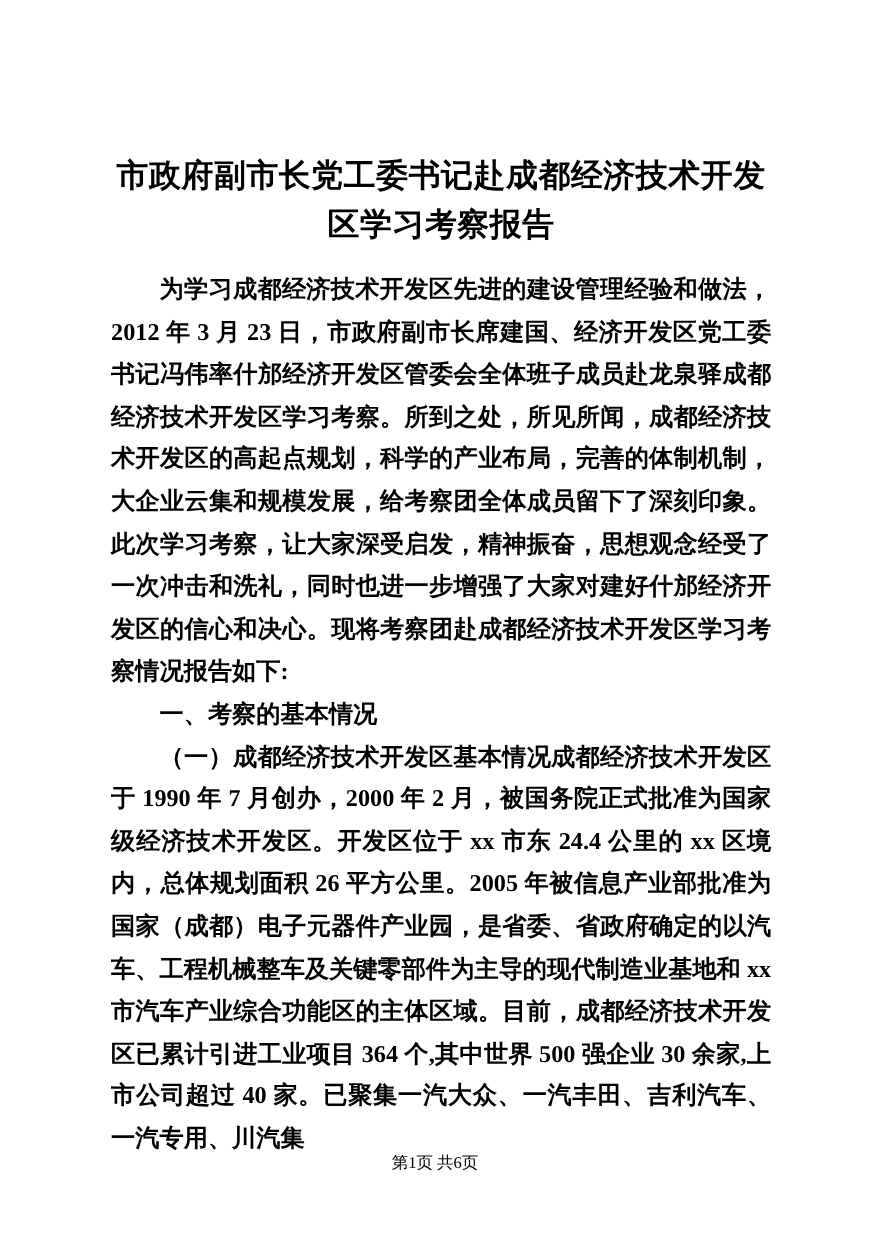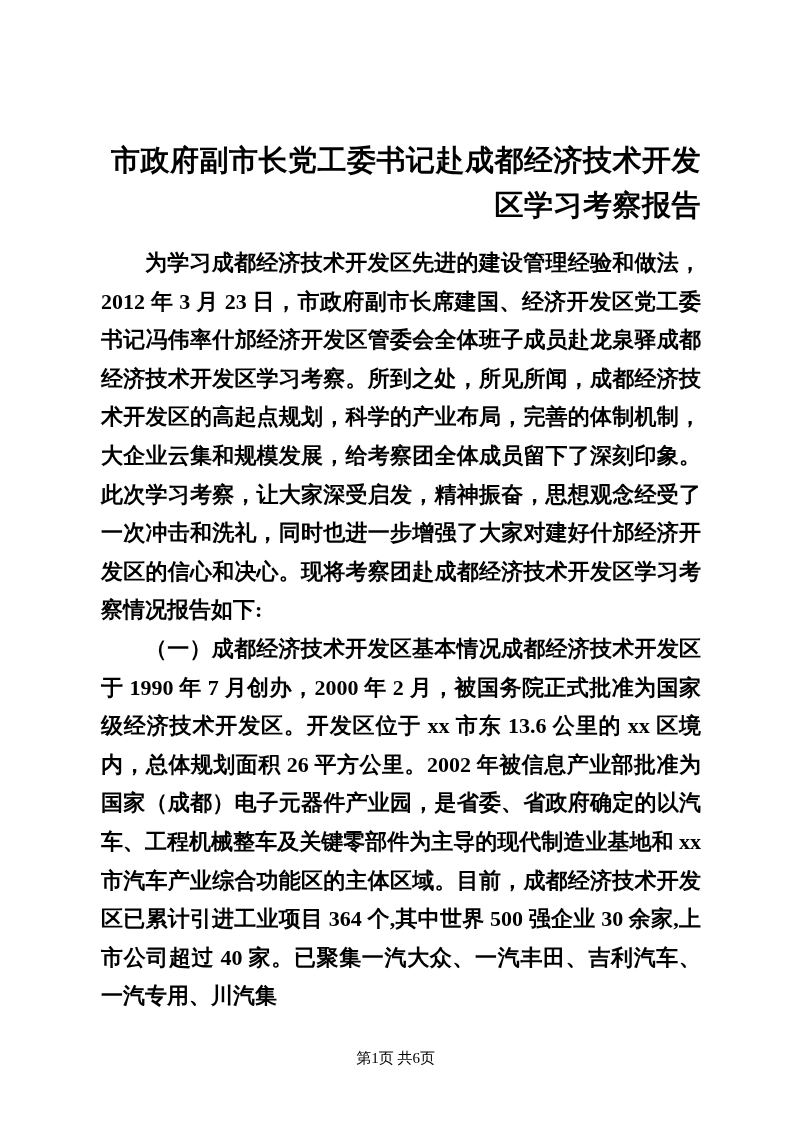--- a/index.html
+++ b/index.html
@@ -25,21 +25,21 @@
       position: absolute;
       left: 101px;
       top: 138px;
       width: 600px;
     }
     .doc-title {
       margin: 0 0 16px 0;
       font-size: 29px;
       font-weight: bold;
       line-height: 45px;
-      text-align: right;
+      text-align: center;
       letter-spacing: 0.5px;
     }
     .para {
       margin: 0;
       font-size: 22px;
       line-height: 38.6px;
       text-align: justify;
       text-indent: 2em;
       word-break: break-all;
       font-weight: bold;
@@ -55,16 +55,17 @@
       color: #000000;
     }
   </style>
 </head>
 <body>
 
 <div class="page">
   <div class="content">
     <h1 class="doc-title">市政府副市长党工委书记赴成都经济技术开发区学习考察报告</h1>
     <p class="para">为学习成都经济技术开发区先进的建设管理经验和做法，2012 年 3 月 23 日，市政府副市长席建国、经济开发区党工委书记冯伟率什邡经济开发区管委会全体班子成员赴龙泉驿成都经济技术开发区学习考察。所到之处，所见所闻，成都经济技术开发区的高起点规划，科学的产业布局，完善的体制机制，大企业云集和规模发展，给考察团全体成员留下了深刻印象。此次学习考察，让大家深受启发，精神振奋，思想观念经受了一次冲击和洗礼，同时也进一步增强了大家对建好什邡经济开发区的信心和决心。现将考察团赴成都经济技术开发区学习考察情况报告如下:</p>
-    <p class="para">（一）成都经济技术开发区基本情况成都经济技术开发区于 1990 年 7 月创办，2000 年 2 月，被国务院正式批准为国家级经济技术开发区。开发区位于 xx 市东 13.6 公里的 xx 区境内，总体规划面积 26 平方公里。2002 年被信息产业部批准为国家（成都）电子元器件产业园，是省委、省政府确定的以汽车、工程机械整车及关键零部件为主导的现代制造业基地和 xx 市汽车产业综合功能区的主体区域。目前，成都经济技术开发区已累计引进工业项目 364 个,其中世界 500 强企业 30 余家,上市公司超过 40 家。已聚集一汽大众、一汽丰田、吉利汽车、一汽专用、川汽集</p>
+    <p class="para">一、考察的基本情况</p>
+    <p class="para">（一）成都经济技术开发区基本情况成都经济技术开发区于 1990 年 7 月创办，2000 年 2 月，被国务院正式批准为国家级经济技术开发区。开发区位于 xx 市东 24.4 公里的 xx 区境内，总体规划面积 26 平方公里。2005 年被信息产业部批准为国家（成都）电子元器件产业园，是省委、省政府确定的以汽车、工程机械整车及关键零部件为主导的现代制造业基地和 xx 市汽车产业综合功能区的主体区域。目前，成都经济技术开发区已累计引进工业项目 364 个,其中世界 500 强企业 30 余家,上市公司超过 40 家。已聚集一汽大众、一汽丰田、吉利汽车、一汽专用、川汽集</p>
   </div>
   <div class="footer">第1页 共6页</div>
 </div>
 
 </body></html>

